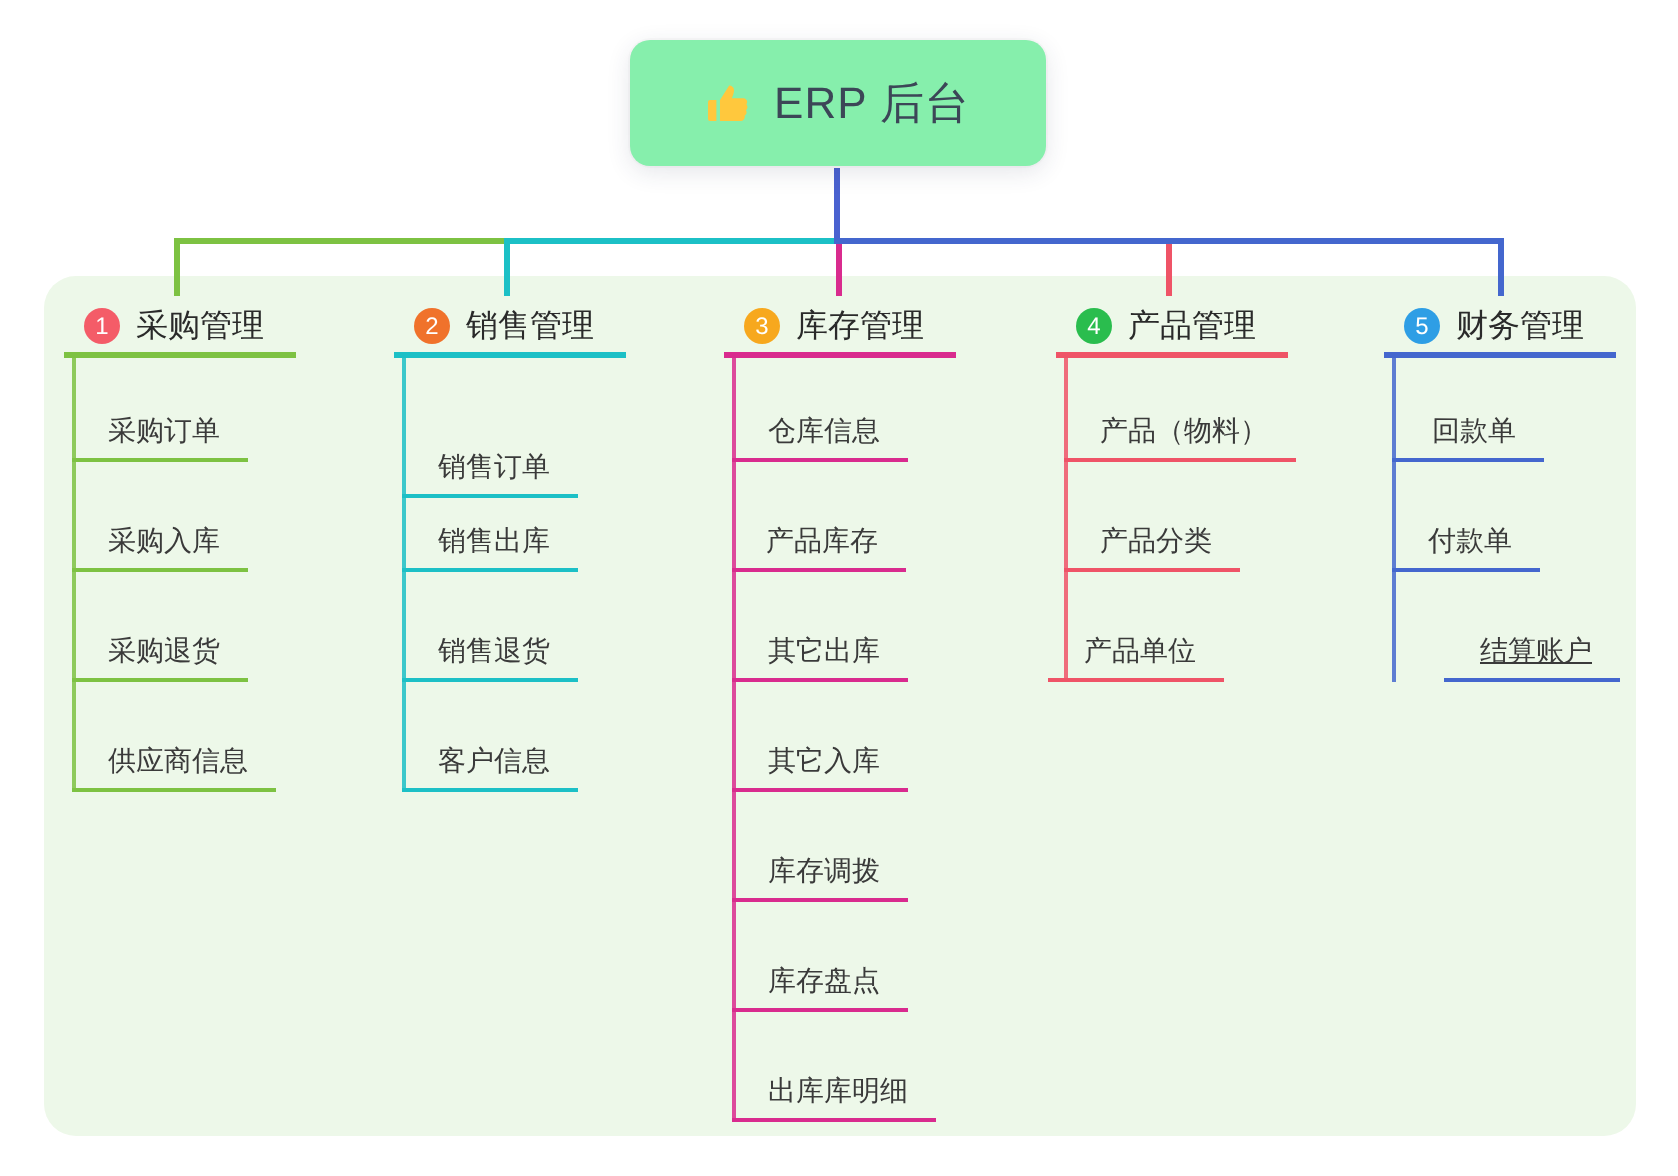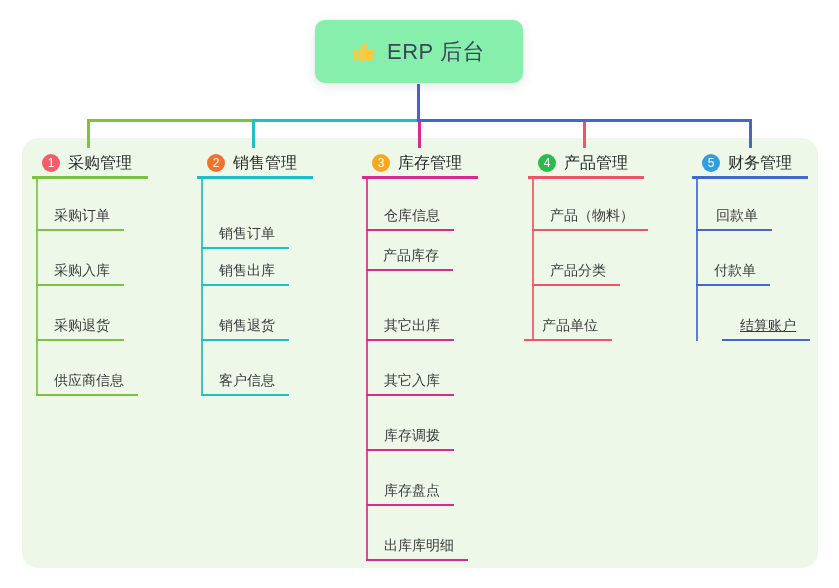--- a/index.html
+++ b/index.html
@@ -76,21 +76,21 @@
       <div class="child-node" style="left: 201px; top: 203px; border-bottom-color: rgb(28, 192, 198); margin-top: 18px;">销售订单</div>
       <div class="child-node" style="left: 201px; top: 258px; border-bottom-color: rgb(28, 192, 198);">销售出库</div>
       <div class="child-node" style="left: 201px; top: 313px; border-bottom-color: rgb(28, 192, 198);">销售退货</div>
       <div class="child-node" style="left: 201px; top: 368px; border-bottom-color: rgb(28, 192, 198);">客户信息</div>
       <div class="branch-header" style="left: 362px; border-bottom-color: rgb(217, 43, 142); padding-right: 16px;">
         <span class="badge" style="background: rgb(247, 168, 30);">3</span>
         <span class="branch-label">库存管理</span>
       </div>
       <div class="line" style="left: 366px; top: 179px; width: 2px; height: 382px; background: rgb(217, 43, 142); opacity: 0.85;"></div>
       <div class="child-node" style="left: 366px; top: 203px; border-bottom-color: rgb(217, 43, 142);">仓库信息</div>
-      <div class="child-node" style="left: 366px; top: 243px; border-bottom-color: rgb(217, 43, 142); padding-left: 17px;">产品库存</div>
+      <div class="child-node" style="left: 366px; top: 258px; border-bottom-color: rgb(217, 43, 142); padding-left: 17px;">产品库存</div>
       <div class="child-node" style="left: 366px; top: 313px; border-bottom-color: rgb(217, 43, 142);">其它出库</div>
       <div class="child-node" style="left: 366px; top: 368px; border-bottom-color: rgb(217, 43, 142);">其它入库</div>
       <div class="child-node" style="left: 366px; top: 423px; border-bottom-color: rgb(217, 43, 142); text-align: right;">库存调拨</div>
       <div class="child-node" style="left: 366px; top: 478px; border-bottom-color: rgb(217, 43, 142);">库存盘点</div>
       <div class="child-node" style="left: 366px; top: 533px; border-bottom-color: rgb(217, 43, 142); text-align: center;">出库库明细</div>
       <div class="branch-header" style="left: 528px; border-bottom-color: rgb(239, 84, 103); padding-right: 16px;">
         <span class="badge" style="background: rgb(42, 189, 78);">4</span>
         <span class="branch-label">产品管理</span>
       </div>
       <div class="line" style="left: 532px; top: 179px; width: 2px; height: 162px; background: rgb(239, 84, 103); opacity: 0.85;"></div>

